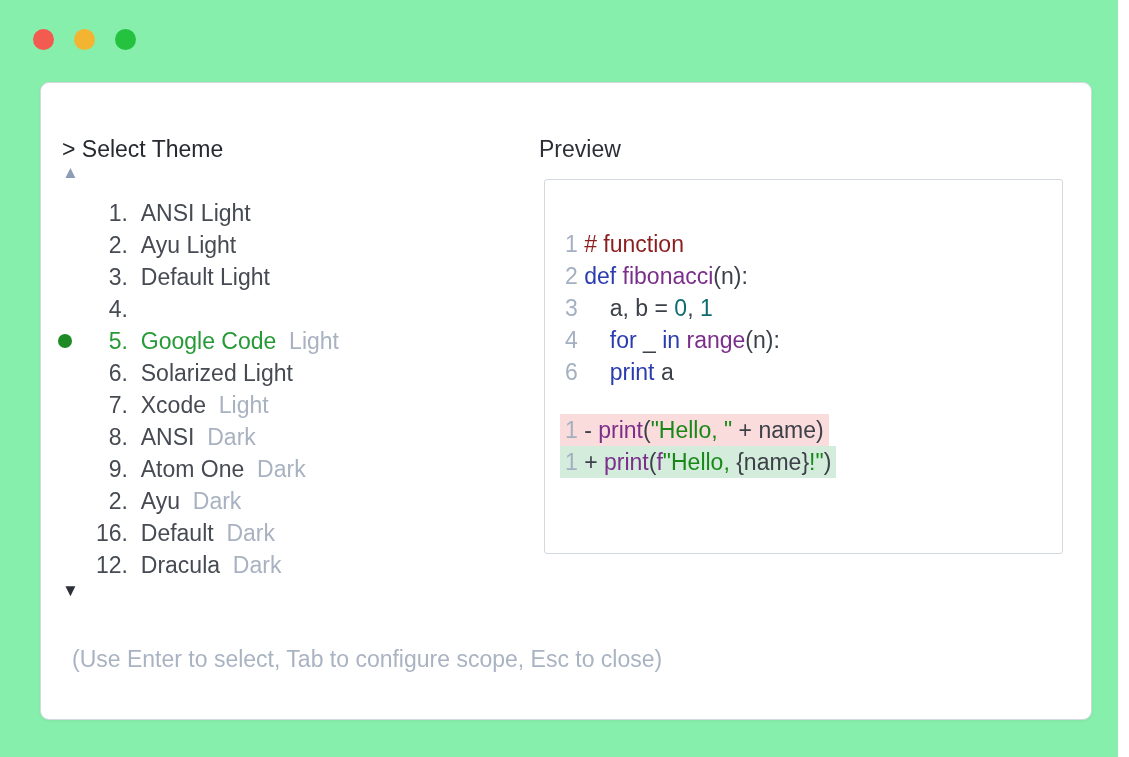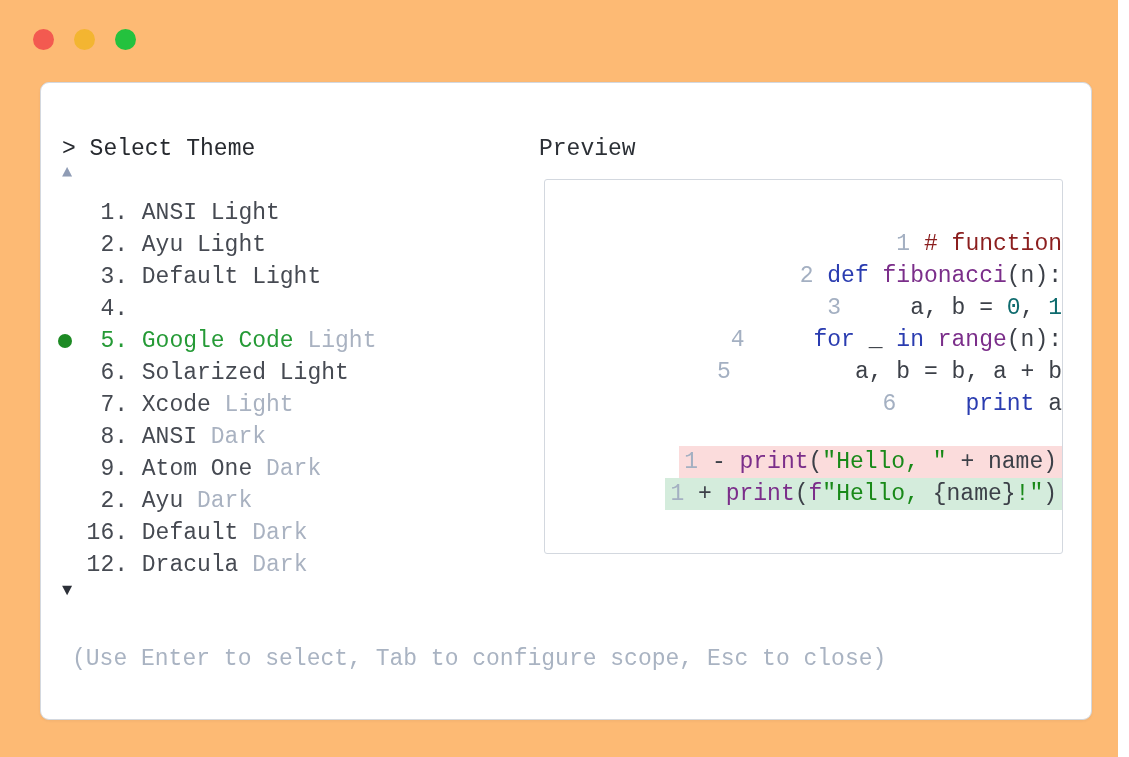--- a/index.html
+++ b/index.html
@@ -1,36 +1,36 @@
 <!DOCTYPE html>
 <html><head>
 <meta charset="utf-8">
 <style>
   html,body{margin:0;padding:0;background:#ffffff;}
-  .stage{position:relative;width:1118px;height:757px;background:#fdba74;overflow:hidden;
-         font-family:Liberation Mono, monospace;}
+  .stage{position:relative;width:1118px;height:757px;background:#86efac;overflow:hidden;
+         font-family:Liberation Sans, sans-serif;}
   .traffic-lights{position:absolute;left:33px;top:29px;display:flex;gap:20px;}
   .tl-dot{width:21px;height:21px;border-radius:50%;}
   .window{position:absolute;left:40px;top:82px;width:1050px;height:636px;background:#ffffff;
           border:1.5px solid #d3d8df;border-radius:9px;box-shadow:0 1px 3px rgba(30,40,60,0.06);}
   .prompt{position:absolute;left:21px;top:52px;font-size:23px;line-height:28px;color:#26292e;white-space:pre;}
   .scroll-up{position:absolute;left:21px;top:80px;font-size:17px;line-height:20px;color:#8f9cb5;cursor:pointer;}
   .scroll-down{position:absolute;left:21px;top:498px;font-size:17px;line-height:20px;color:#2c3038;cursor:pointer;}
   .theme-list{position:absolute;left:17px;top:114px;font-size:23px;}
   .theme-row{display:flex;align-items:center;height:32px;white-space:pre;cursor:pointer;}
   .marker{width:28px;display:flex;align-items:center;}
   .marker-dot{width:14px;height:14px;border-radius:50%;}
   .num{width:42px;text-align:right;}
   .name{margin-left:1ch;}
   .variant{margin-left:1ch;}
   .hint{position:absolute;left:21px;top:560px;font-size:23px;line-height:32px;color:#a9b3c2;white-space:pre;margin-left:10px;}
   .preview-label{position:absolute;left:498px;top:52px;font-size:23px;line-height:28px;color:#2c3036;}
   .preview-box{position:absolute;left:503px;top:96px;width:519px;height:375px;background:#ffffff;
                border:1.5px solid #d3d8df;border-radius:3px;box-sizing:border-box;overflow:hidden;}
-  .code{padding:48px 0 16px 20px;font-size:23px;text-align:right;}
+  .code{padding:48px 0 16px 20px;font-size:23px;}
   .code-row{height:32px;line-height:32px;white-space:pre;}
   .diff-chip{display:inline-block;height:32px;line-height:32px;padding:0 5px;margin-left:-5px;white-space:pre;}
   .spacer{height:26px;}
 </style>
 </head>
 <body>
 
 <div class="stage">
 
   <div class="traffic-lights" id="traffic-lights">
@@ -59,21 +59,20 @@
     <div class="scroll-down">▼</div>
     <div class="hint">(Use Enter to select, Tab to configure scope, Esc to close)</div>
 
     <div class="preview-label">Preview</div>
     <div class="preview-box">
       <div class="code" id="code">
           <div class="code-row"><span style="color: rgb(164, 176, 194);">1 </span><span style="color: rgb(139, 30, 30);"># function</span></div>
           <div class="code-row"><span style="color: rgb(164, 176, 194);">2 </span><span style="color: rgb(42, 60, 176);">def</span><span style="color: rgb(60, 64, 72);"> </span><span style="color: rgb(123, 46, 138); margin-top: 44px;">fibonacci</span><span style="color: rgb(60, 64, 72);">(n):</span></div>
           <div class="code-row"><span style="color: rgb(164, 176, 194);">3 </span><span style="color: rgb(60, 64, 72);">    a, b = </span><span style="color: rgb(14, 107, 110);">0</span><span style="color: rgb(60, 64, 72);">, </span><span style="color: rgb(14, 107, 110);">1</span></div>
           <div class="code-row"><span style="color: rgb(164, 176, 194);">4 </span><span style="color: rgb(60, 64, 72);">    </span><span style="color: rgb(42, 60, 176);">for</span><span style="color: rgb(60, 64, 72);"> _ </span><span style="color: rgb(42, 60, 176);">in</span><span style="color: rgb(60, 64, 72);"> </span><span style="color: rgb(123, 46, 138);">range</span><span style="color: rgb(60, 64, 72);">(n):</span></div>
-          <div class="code-row"><span style="color: rgb(164, 176, 194);">5 </span><span style="color: rgb(60, 64, 72);">        a, b = b, a + b</span></div>
           <div class="code-row"><span style="color: rgb(164, 176, 194);">6 </span><span style="color: rgb(60, 64, 72);">    </span><span style="color: rgb(42, 60, 176);">print</span><span style="color: rgb(60, 64, 72);"> a</span></div>
           <div class="spacer"></div>
           <div class="code-row"><span class="diff-chip" style="background: rgb(251, 220, 220);"><span style="color: rgb(164, 176, 194);">1 </span><span style="color: rgb(60, 64, 72);">- </span><span style="color: rgb(123, 46, 138);">print</span><span style="color: rgb(60, 64, 72);">(</span><span style="color: rgb(24, 137, 24);">"Hello, "</span><span style="color: rgb(60, 64, 72);"> + name)</span></span></div>
           <div class="code-row"><span class="diff-chip" style="background: rgb(212, 236, 220);"><span style="color: rgb(164, 176, 194);">1 </span><span style="color: rgb(60, 64, 72);">+ </span><span style="color: rgb(123, 46, 138);">print</span><span style="color: rgb(60, 64, 72);">(</span><span style="color: rgb(123, 46, 138);">f</span><span style="color: rgb(24, 137, 24);">"Hello, </span><span style="color: rgb(60, 64, 72);">{name}</span><span style="color: rgb(24, 137, 24);">!"</span><span style="color: rgb(60, 64, 72);">)</span></span></div>
         </div>
     </div>
   </div>
 
 </div>
 

